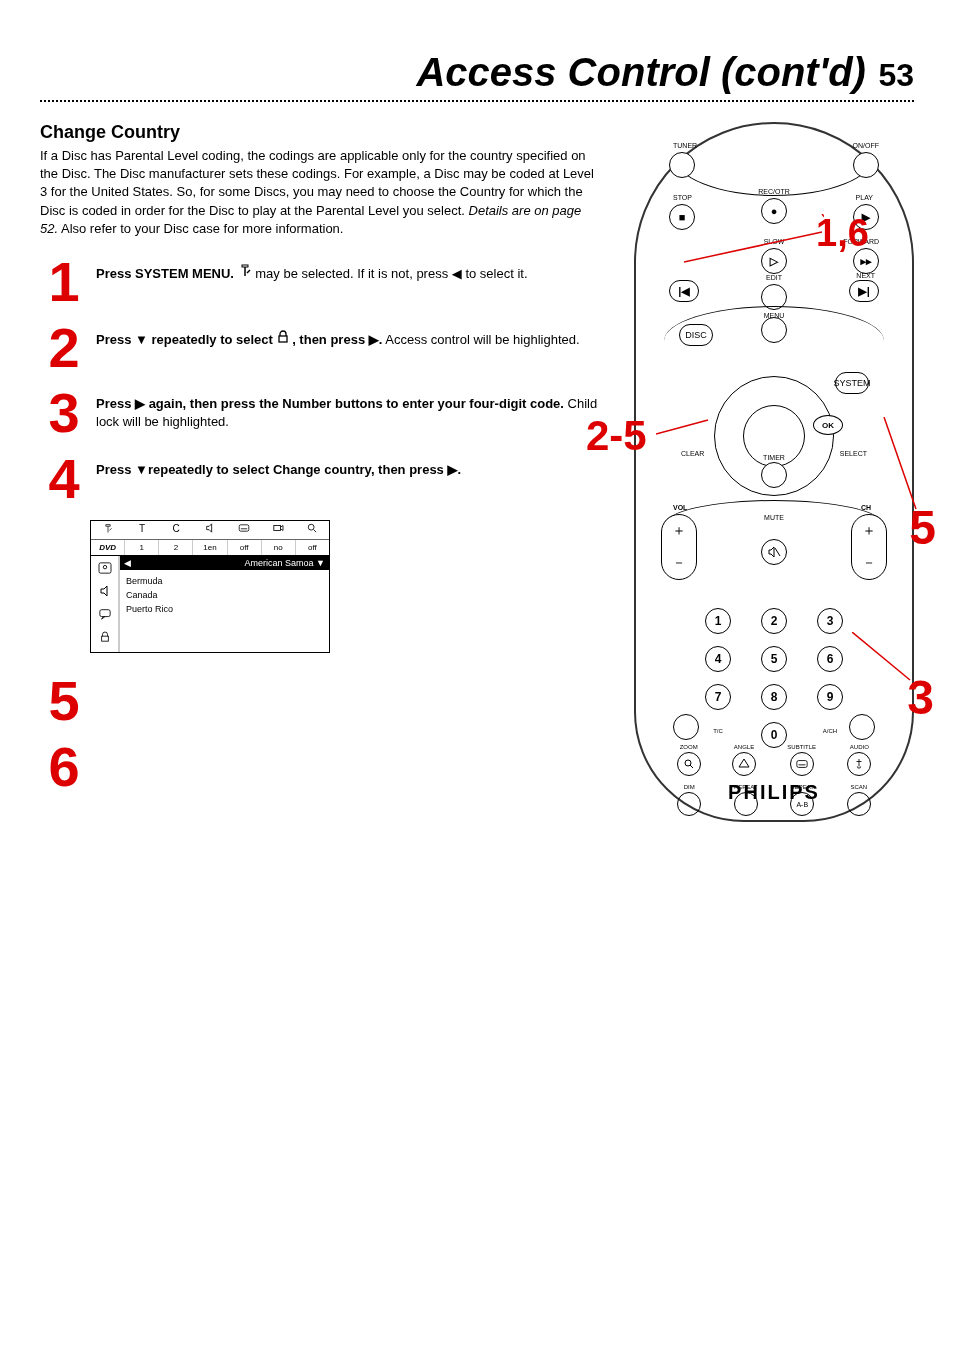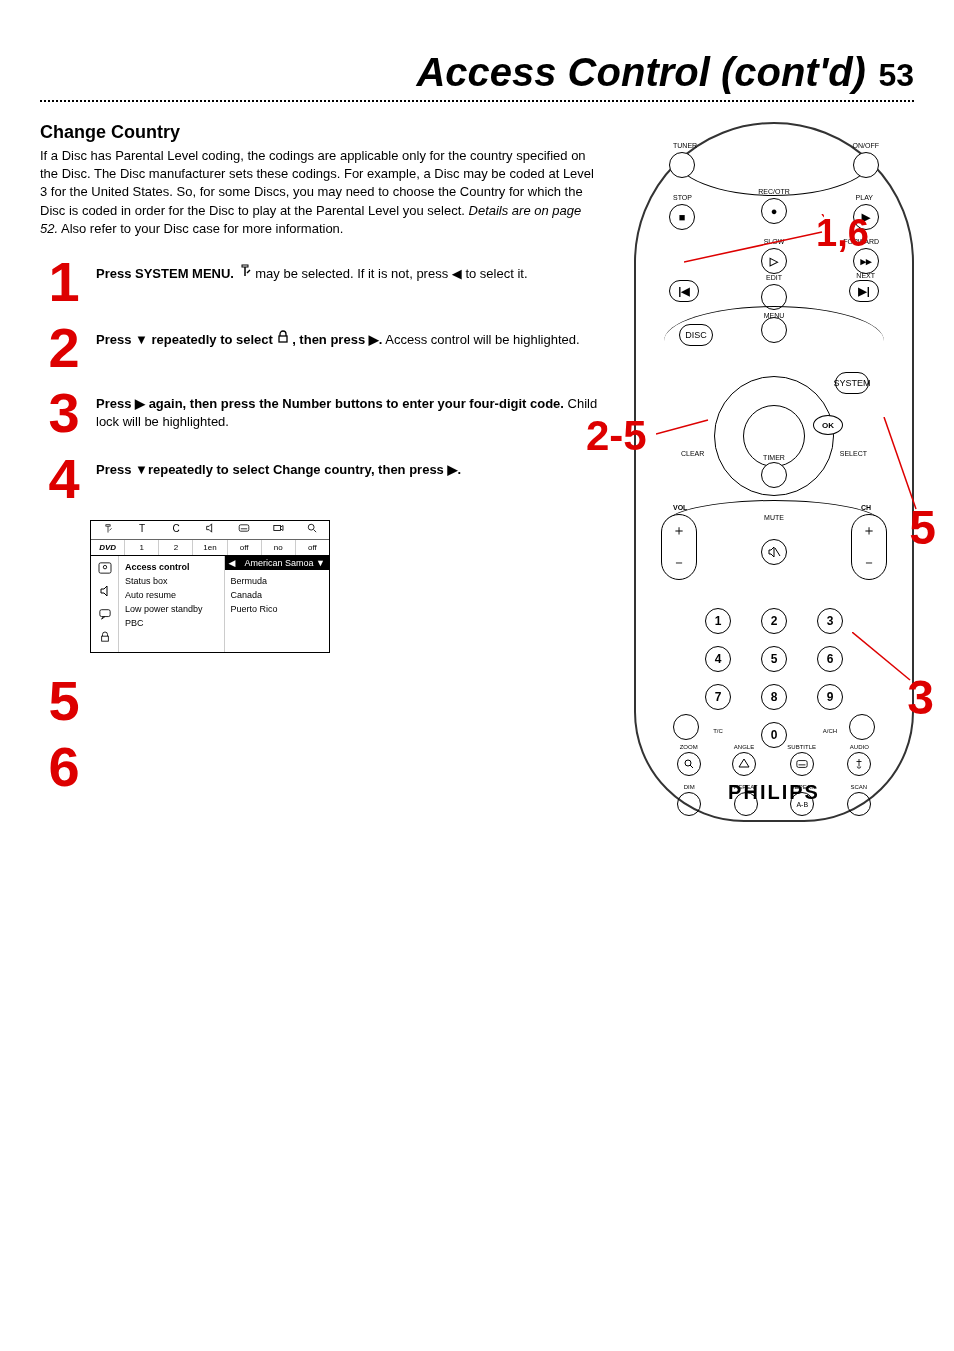--- a/index.html
+++ b/index.html
@@ -182,27 +182,20 @@
           <span class="sicon"><svg width="12" height="12" viewBox="0 0 14 14">
                 <rect x="1" y="2" width="12" height="8" rx="2" fill="none" stroke="#000"></rect>
                 <path d="M5 10 L3 13 L7 10" fill="none" stroke="#000"></path>
               </svg></span>
           <span class="sicon"><svg width="10" height="12" viewBox="0 0 12 14">
                 <path d="M 3 6 L 3 4 A 3 3 0 0 1 9 4 L 9 6" fill="none" stroke="#000"></path>
                 <rect x="2" y="6" width="8" height="6" fill="none" stroke="#000"></rect>
               </svg></span>
         </div>
         <div class="menu-main">
-          <div class="menu-col">
-            <div class="bold">Access control</div>
-            <div>Status box</div>
-            <div>Auto resume</div>
-            <div>Low power standby</div>
-            <div>PBC</div>
-          </div>
           <div class="menu-col right-menu">
             <div class="header">
                 <span>◀</span>
                 <span>American Samoa ▼</span>
               </div>
             <div>Bermuda</div>
             <div>Canada</div>
             <div>Puerto Rico</div>
           </div>
         </div>

